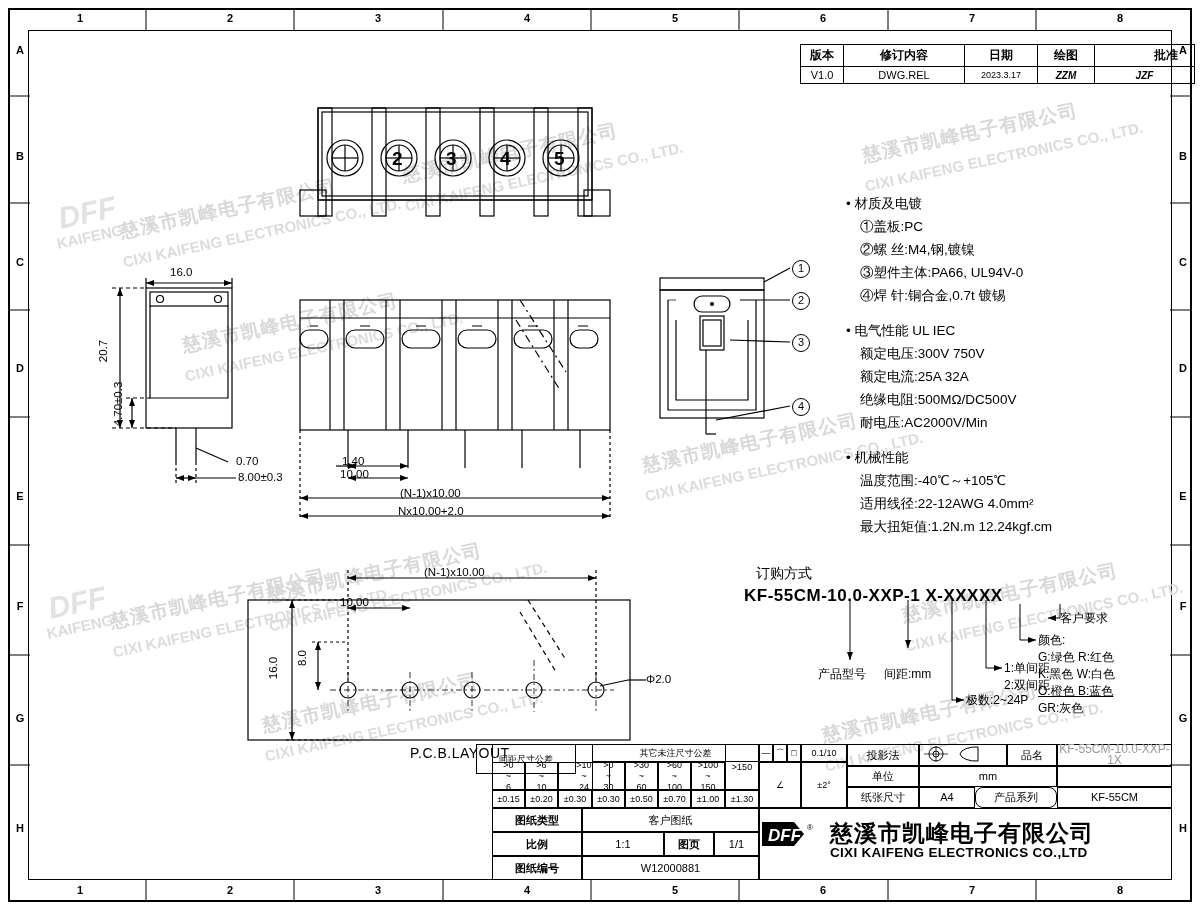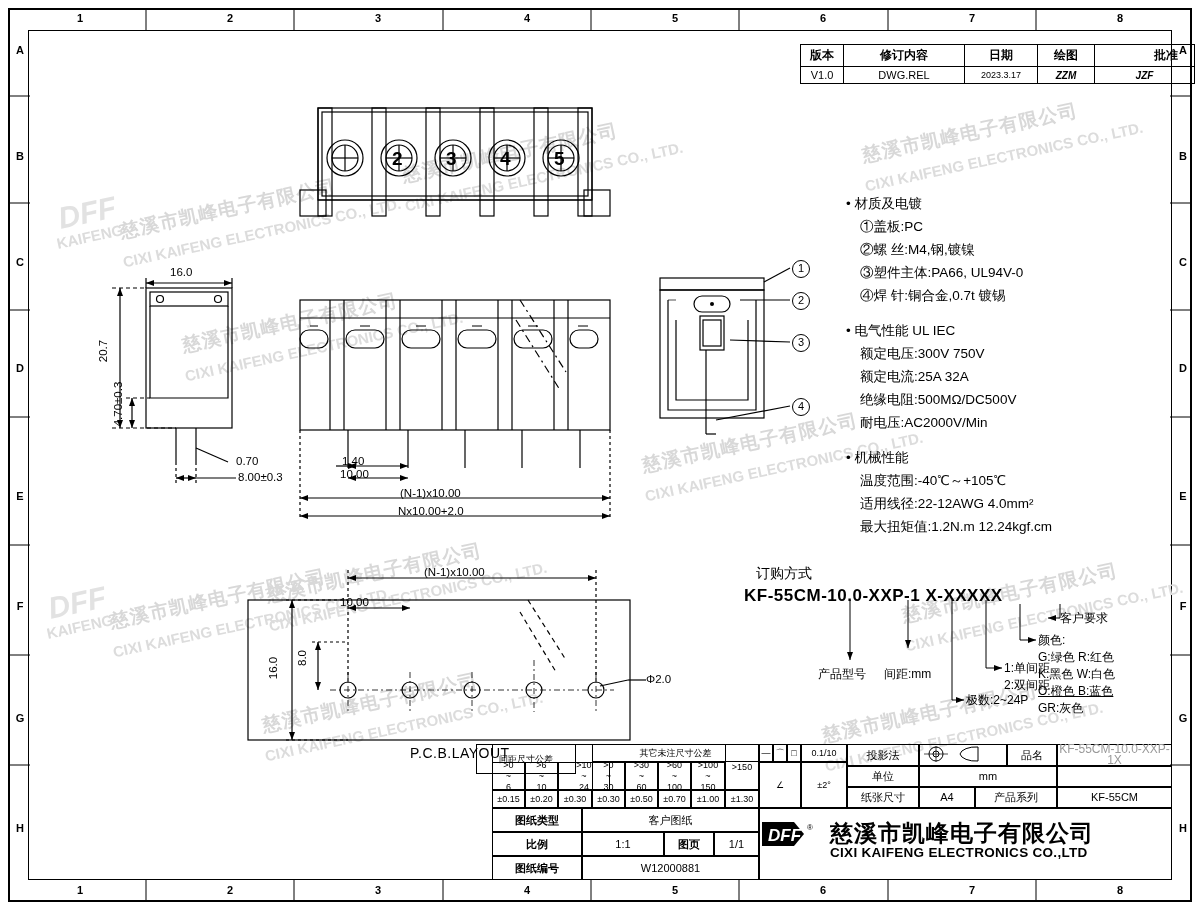--- a/index.html
+++ b/index.html
@@ -524,21 +524,21 @@
   </div>
   <div class="tb-cell" style="left:1007px;top:744px;width:50px;height:22px;font-size:11px;">品名</div>
   <div class="tb-cell" style="left:1057px;top:744px;width:115px;height:22px;font-size:12px;color:#9a9a9a;">KF-55CM-10.0-XXP-1X</div>
 
   <div class="tb-cell" style="left:847px;top:766px;width:72px;height:21px;font-size:11px;">单位</div>
   <div class="tb-cell" style="left:919px;top:766px;width:138px;height:21px;font-size:11px;">mm</div>
   <div class="tb-cell" style="left:1057px;top:766px;width:115px;height:21px;"></div>
 
   <div class="tb-cell" style="left:847px;top:787px;width:72px;height:21px;font-size:11px;">纸张尺寸</div>
   <div class="tb-cell" style="left:919px;top:787px;width:56px;height:21px;font-size:11px;">A4</div>
-  <div class="tb-cell" style="left:975px;top:787px;width:82px;height:21px;font-size:11px;">产品系列</div>
+  <div class="tb-cell" style="left:975px;top:787px;width:82px;height:21px;font-size:11px;border-radius:8px;">产品系列</div>
   <div class="tb-cell" style="left:1057px;top:787px;width:115px;height:21px;font-size:11px;">KF-55CM</div>
 
   <div class="tb-cell" style="left:492px;top:808px;width:90px;height:24px;font-weight:bold;font-size:11px;">图纸类型</div>
   <div class="tb-cell" style="left:582px;top:808px;width:177px;height:24px;font-size:11px;">客户图纸</div>
   <div class="tb-cell" style="left:492px;top:832px;width:90px;height:24px;font-weight:bold;font-size:11px;">比例</div>
   <div class="tb-cell" style="left:582px;top:832px;width:82px;height:24px;font-size:11px;">1:1</div>
   <div class="tb-cell" style="left:664px;top:832px;width:50px;height:24px;font-weight:bold;font-size:11px;">图页</div>
   <div class="tb-cell" style="left:714px;top:832px;width:45px;height:24px;font-size:11px;">1/1</div>
   <div class="tb-cell" style="left:492px;top:856px;width:90px;height:24px;font-weight:bold;font-size:11px;">图纸编号</div>
   <div class="tb-cell" style="left:582px;top:856px;width:177px;height:24px;font-size:11px;">W12000881</div>

